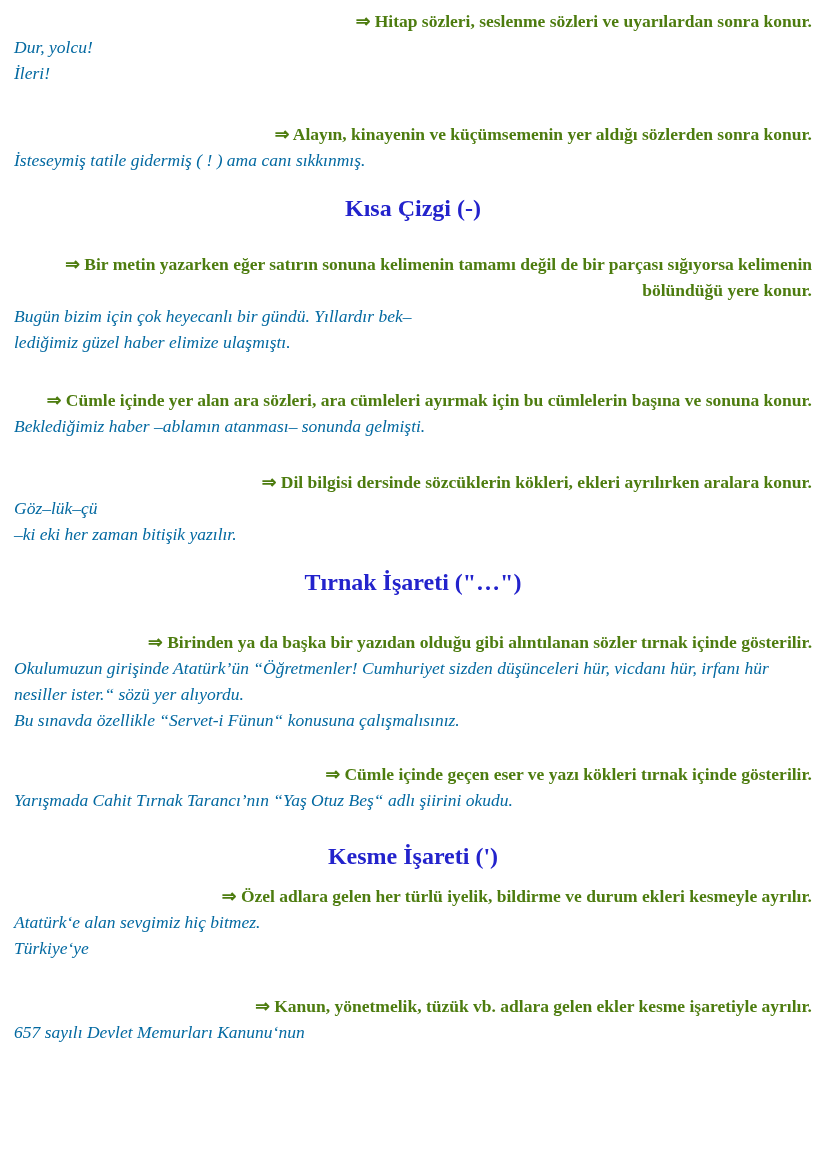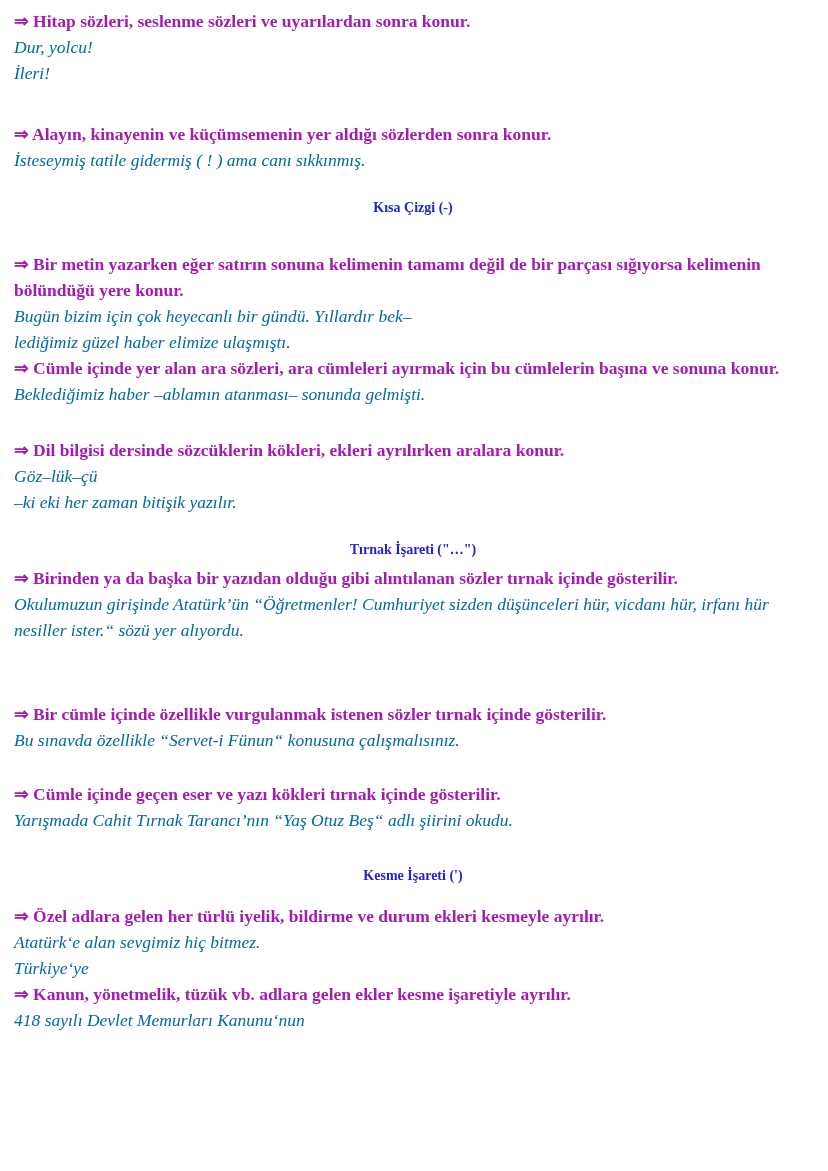--- a/index.html
+++ b/index.html
@@ -20,39 +20,40 @@
     box-sizing: border-box;
     width: 828px;
   }
   p, h2 {
     margin: 0;
     padding: 0;
     line-height: 26px;
   }
   .rule {
     font-weight: 700;
-    color: #a21caf;
+    color: #4d7c0f;
+    text-align: right;
   }
   .example {
     font-style: italic;
     color: #0369a1;
   }
   .heading {
     color: #2323CC;
     font-weight: 700;
-    font-size: 14px;
+    font-size: 24px;
     text-align: center;
     line-height: 30px;
   }
   
   .g4  { margin-top: 12px;  }
   .g20 { margin-top: 20px; }
   .g28 { margin-top: 28px; }
   .g30 { margin-top: 30px; }
-  .g32 { }
+  .g32 { margin-top: 32px; }
   .g35 { margin-top: 35px; }
   .g58 { margin-top: 58px; }
 </style>
 </head>
 <body>
 
 <div class="page">
 
   <p class="rule">⇒ Hitap sözleri, seslenme sözleri ve uyarılardan sonra konur.</p>
   <p class="example">Dur, yolcu!</p>
@@ -72,28 +73,27 @@
 
   <p class="rule g30">⇒ Dil bilgisi dersinde sözcüklerin kökleri, ekleri ayrılırken aralara konur.</p>
   <p class="example">Göz–lük–çü</p>
   <p class="example">–ki eki her zaman bitişik yazılır.</p>
 
   <h2 class="heading g20">Tırnak İşareti ("…")</h2>
 
   <p class="rule g32">⇒ Birinden ya da başka bir yazıdan olduğu gibi alıntılanan sözler tırnak içinde gösterilir.</p>
   <p class="example">Okulumuzun girişinde Atatürk’ün “Öğretmenler! Cumhuriyet sizden düşünceleri hür, vicdanı hür, irfanı hür nesiller ister.“ sözü yer alıyordu.</p>
 
-  <p class="rule g58">⇒ Bir cümle içinde özellikle vurgulanmak istenen sözler tırnak içinde gösterilir.</p>
   <p class="example">Bu sınavda özellikle “Servet-i Fünun“ konusuna çalışmalısınız.</p>
 
   <p class="rule g28">⇒ Cümle içinde geçen eser ve yazı kökleri tırnak içinde gösterilir.</p>
   <p class="example">Yarışmada Cahit Tırnak Tarancı’nın “Yaş Otuz Beş“ adlı şiirini okudu.</p>
 
   <h2 class="heading g28">Kesme İşareti (')</h2>
 
   <p class="rule g4">⇒ Özel adlara gelen her türlü iyelik, bildirme ve durum ekleri kesmeyle ayrılır.</p>
   <p class="example">Atatürk‘e alan sevgimiz hiç bitmez.</p>
   <p class="example">Türkiye‘ye</p>
 
   <p class="rule g32">⇒ Kanun, yönetmelik, tüzük vb. adlara gelen ekler kesme işaretiyle ayrılır.</p>
-  <p class="example">418 sayılı Devlet Memurları Kanunu‘nun</p>
+  <p class="example">657 sayılı Devlet Memurları Kanunu‘nun</p>
 
 </div>
 
 </body></html>

